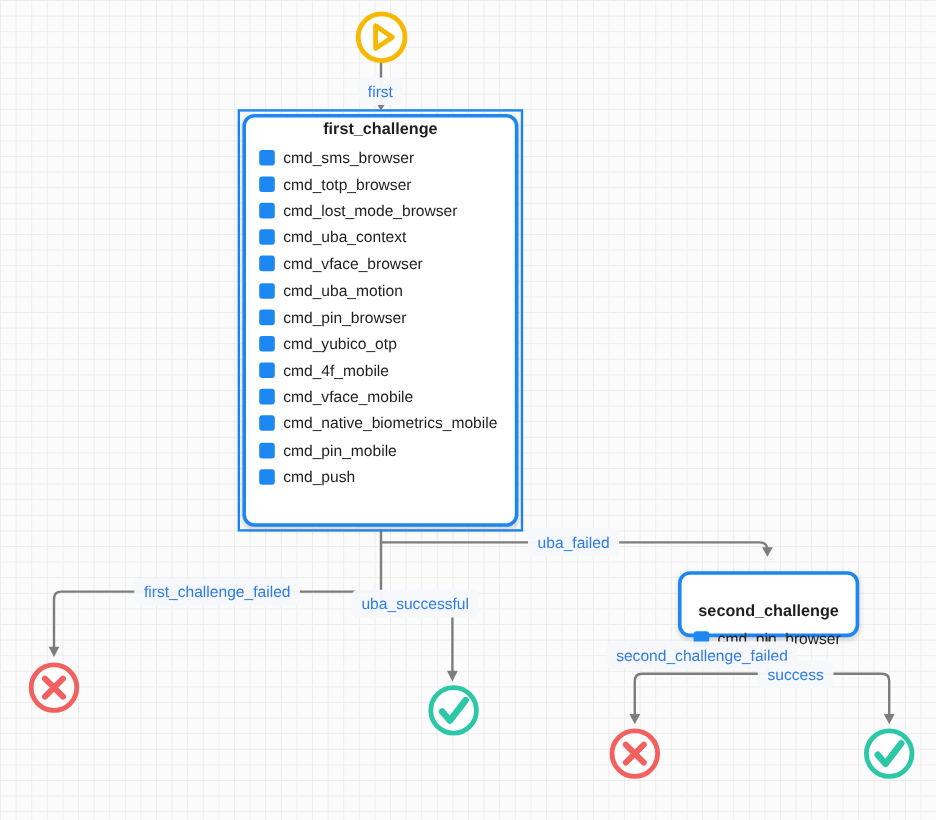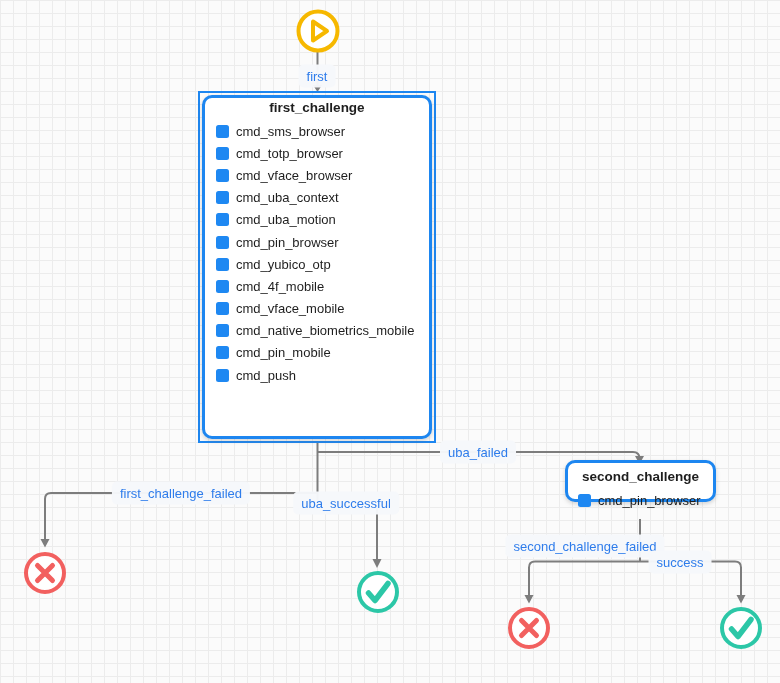--- a/index.html
+++ b/index.html
@@ -59,21 +59,21 @@
 
   .node {
     position: absolute;
     background: #fff;
     border: 3px solid var(--accent_blue);
     border-radius: 10px;
     box-shadow: 0 2px 4px rgba(110,110,110,0.28);
     z-index: 3;
   }
   .node-first  { left: 202px; top: 95px;  width: 230px; height: 344px; padding-top: 0; }
-  .node-second { left: 565px; top: 460px; width: 151px; height: 42px;  padding-top: 4px; }
+  .node-second { left: 565px; top: 476px; width: 151px; height: 55px;  padding-top: 20px; }
 
   .node-title {
     font-size: 13.5px;
     font-weight: bold;
     color: var(--node_text);
     text-align: center;
     line-height: 20px;
     white-space: nowrap;
   }
   .node-items { margin-top: 2px; }
@@ -108,21 +108,21 @@
     border-radius: 5px;
     white-space: nowrap;
     z-index: 4;
     text-align: center;
   }
   .lbl-first                   { left: 317px; top: 76px;  }
   .lbl-uba-failed              { left: 478px; top: 452px; }
   .lbl-first-challenge-failed  { left: 181px; top: 493px; }
   .lbl-uba-successful          { left: 346px; top: 503px; }
   .lbl-second-challenge-failed { left: 585px; top: 546px; }
-  .lbl-success                 { left: 680px; top: 562px; }
+  .lbl-success                 { left: 663px; top: 562px; }
 </style>
 </head>
 <body>
 
 <div class="canvas">
 
   <svg class="edges-layer" width="780" height="683" viewBox="0 0 780 683">
     <g>
       <path class="edge" d="M317.5 52 V86"></path>
       <polygon class="arrowhead" points="313,85 322,85 317.5,92"></polygon>
@@ -165,25 +165,29 @@
         <div class="node-item">
           <span class="item-icon"></span>
           <span class="item-label">cmd_sms_browser</span>
         </div>
         <div class="node-item">
           <span class="item-icon"></span>
           <span class="item-label">cmd_totp_browser</span>
         </div>
         <div class="node-item">
           <span class="item-icon"></span>
+          <span class="item-label">cmd_lost_mode_browser</span>
+        </div>
+        <div class="node-item">
+          <span class="item-icon"></span>
+          <span class="item-label">cmd_uba_context</span>
+        </div>
+        <div class="node-item">
+          <span class="item-icon"></span>
           <span class="item-label">cmd_vface_browser</span>
-        </div>
-        <div class="node-item">
-          <span class="item-icon"></span>
-          <span class="item-label">cmd_uba_context</span>
         </div>
         <div class="node-item">
           <span class="item-icon"></span>
           <span class="item-label">cmd_uba_motion</span>
         </div>
         <div class="node-item">
           <span class="item-icon"></span>
           <span class="item-label">cmd_pin_browser</span>
         </div>
         <div class="node-item">

